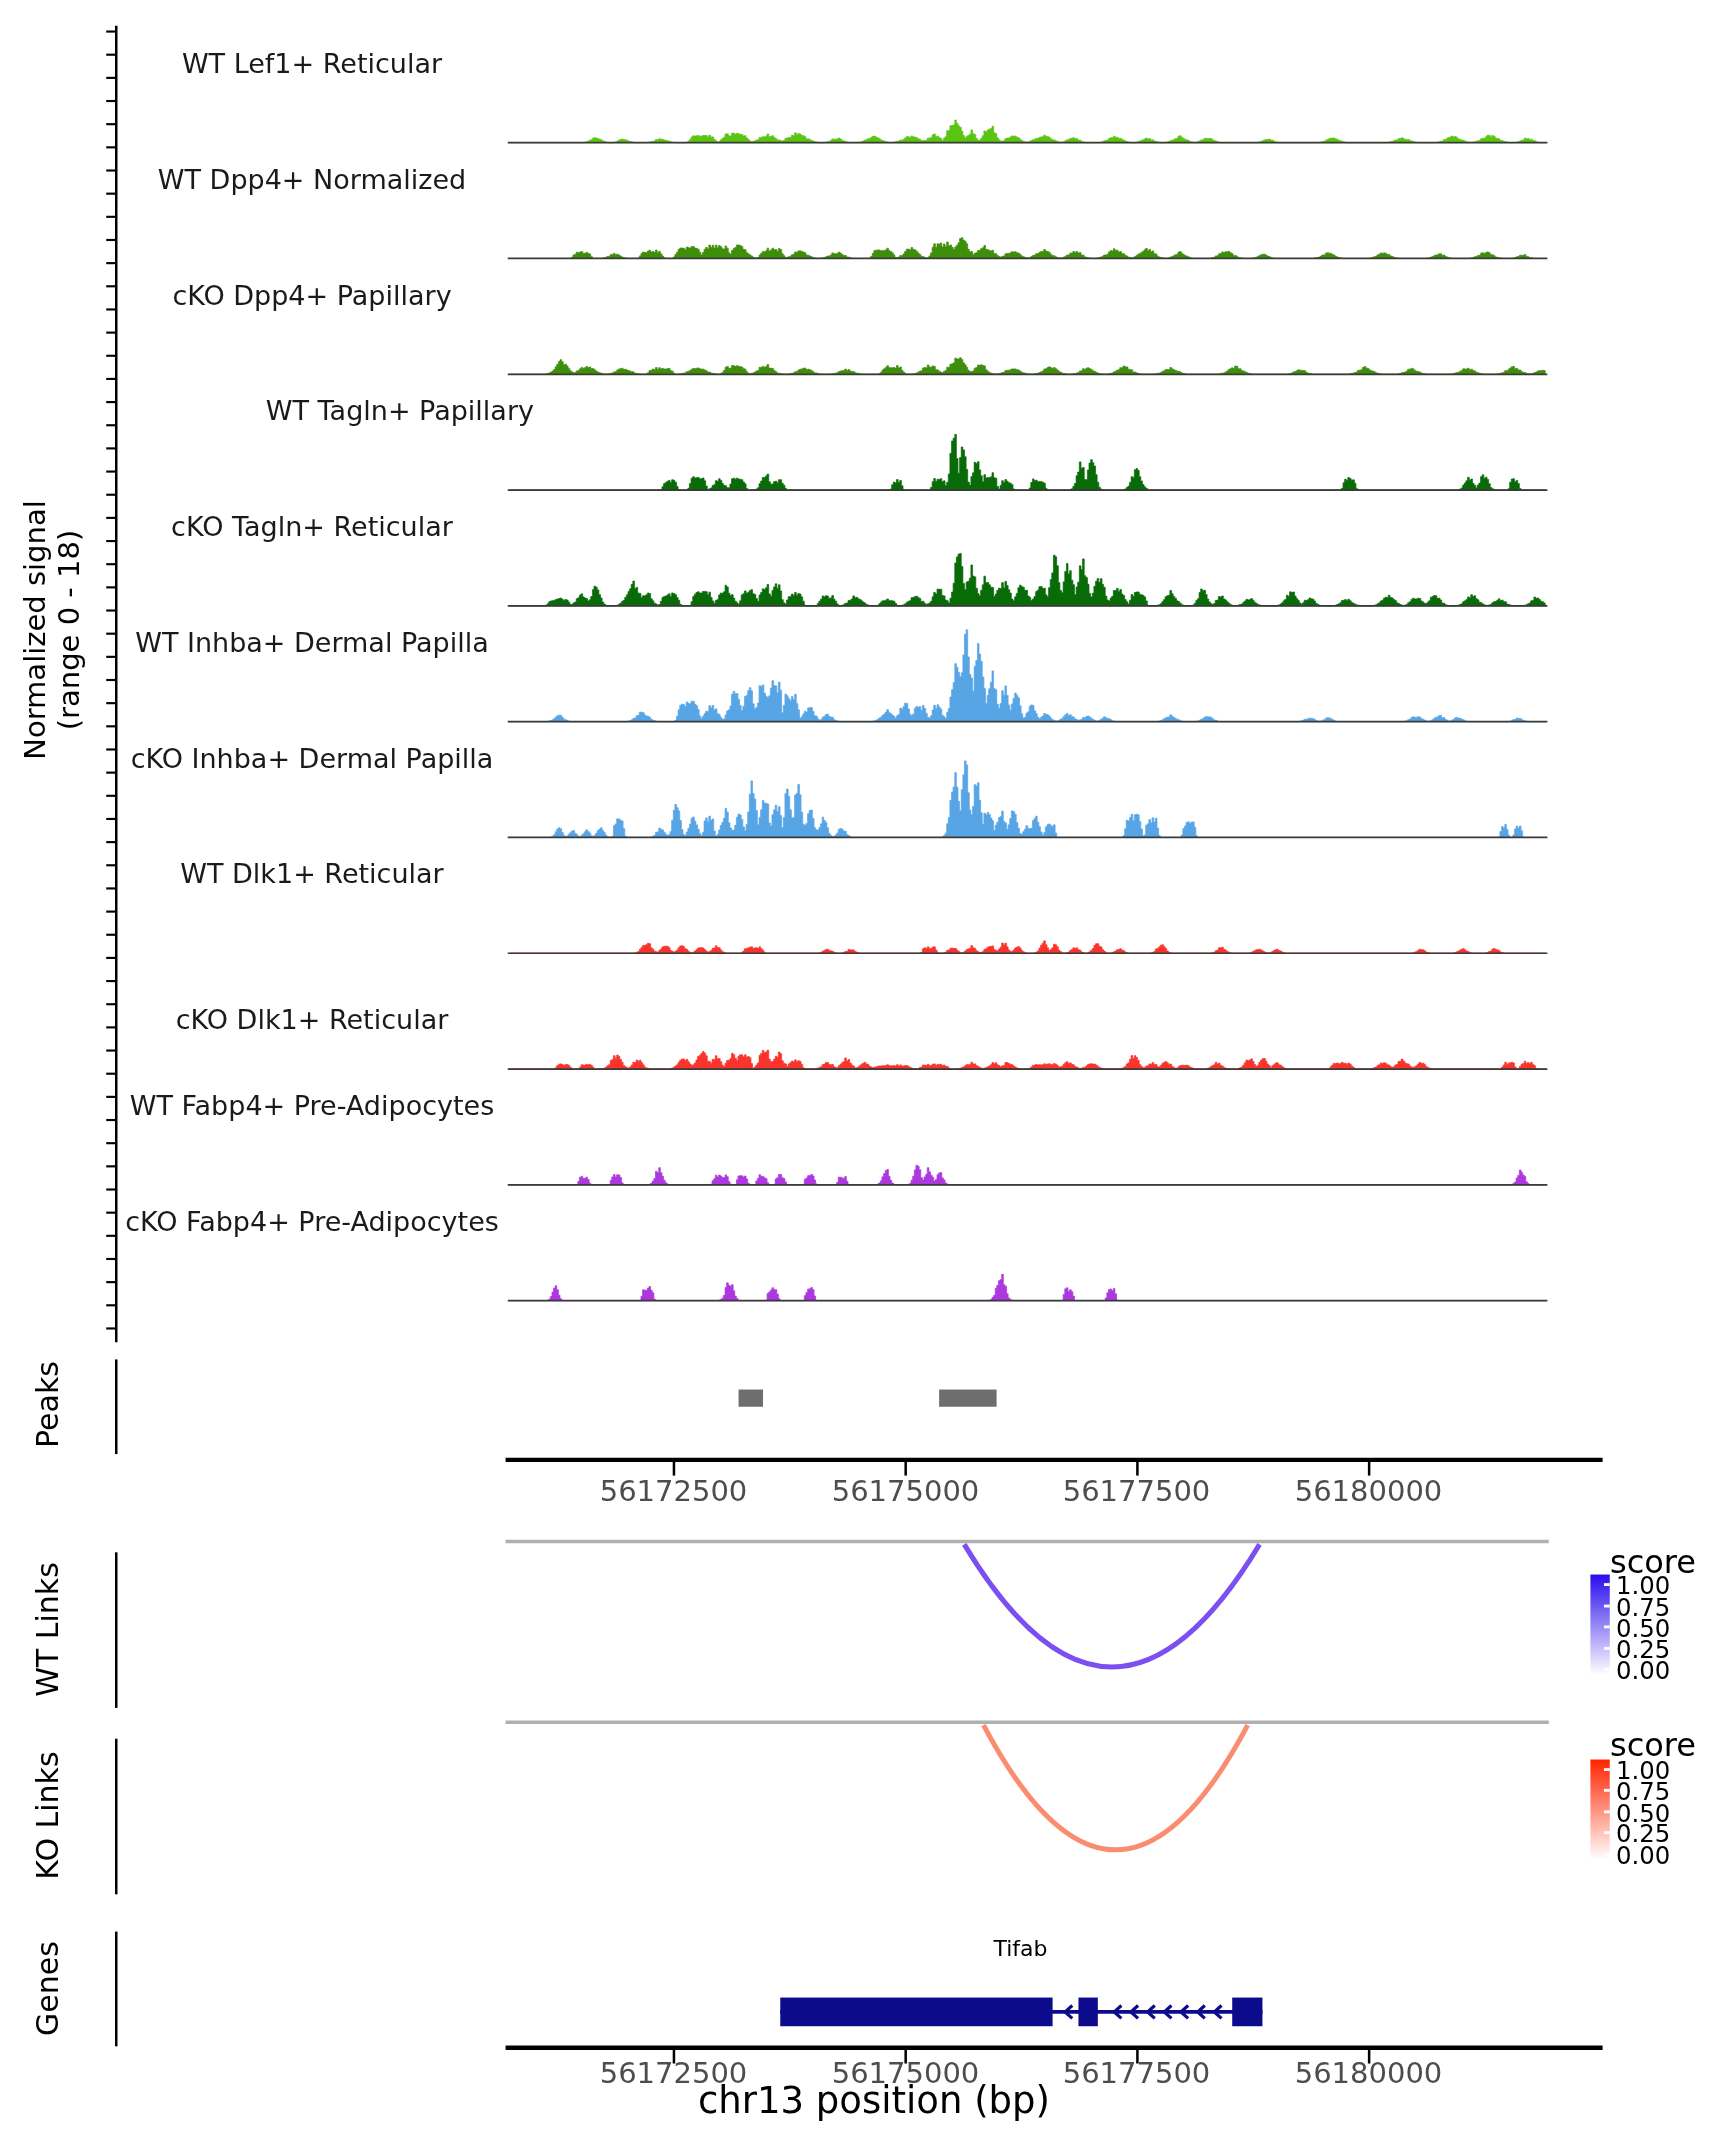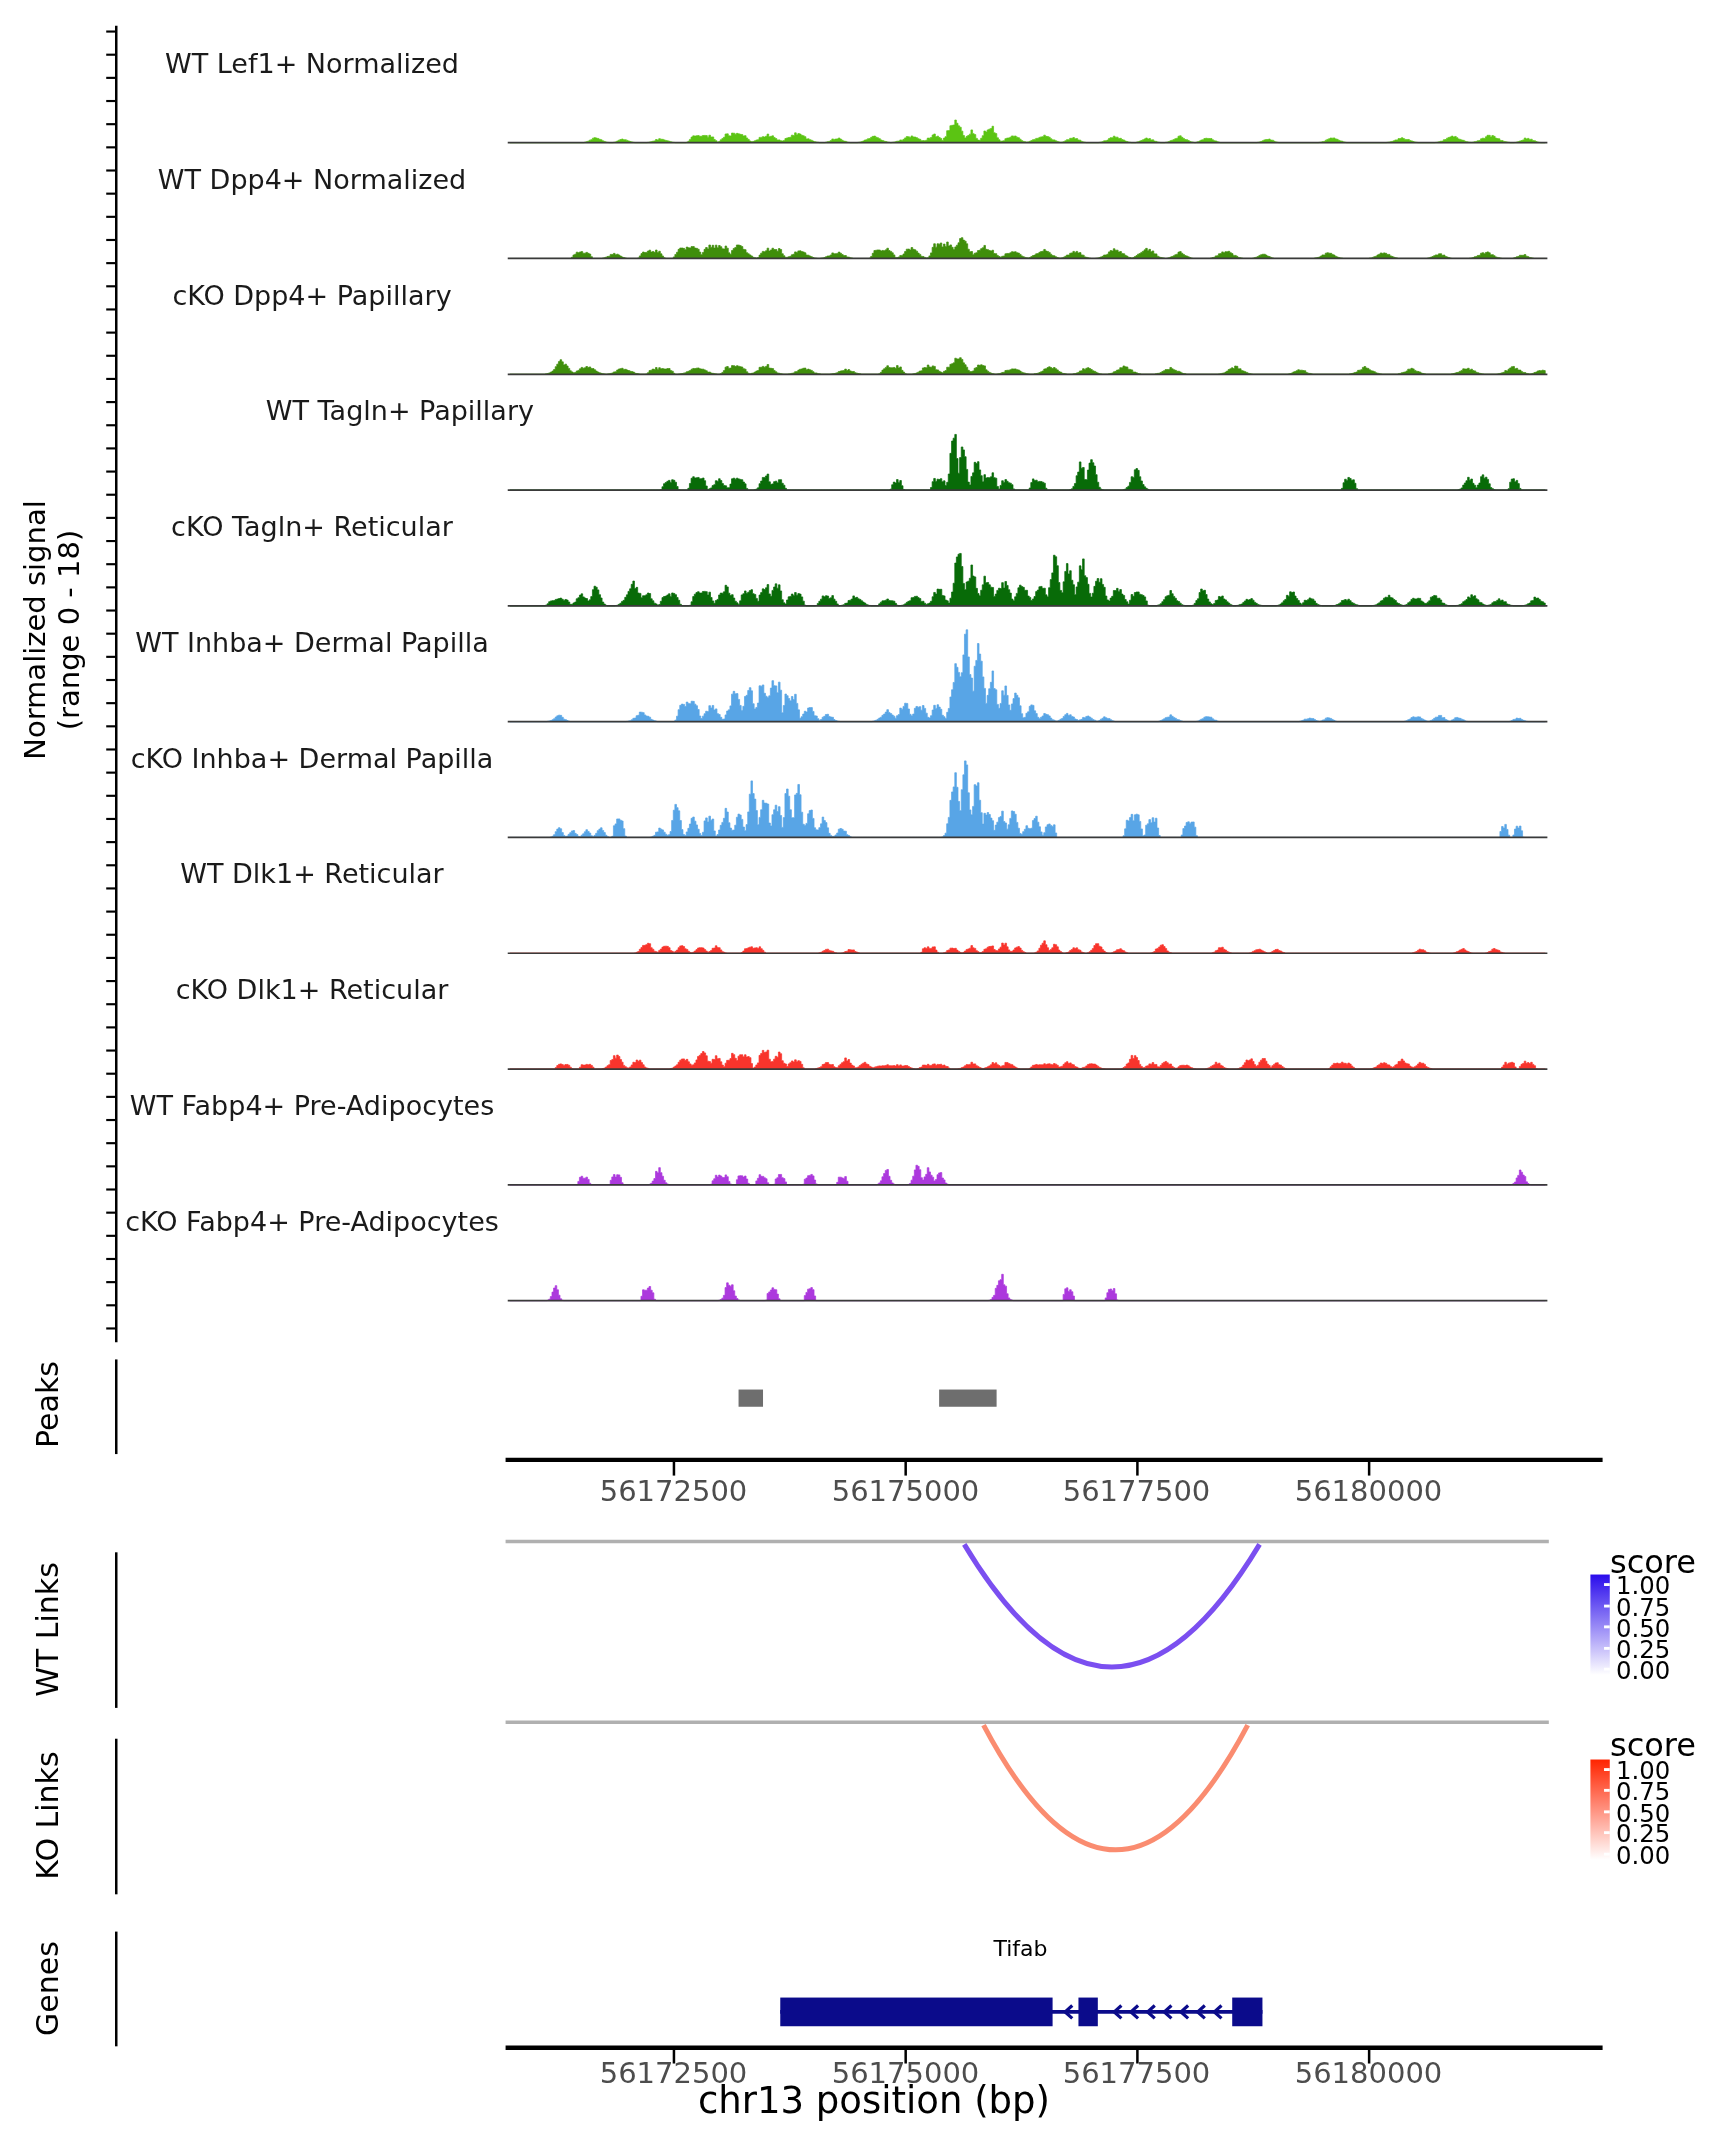--- a/index.html
+++ b/index.html
@@ -155,29 +155,29 @@
     <line x1="1263.003581020591" y1="2859" x2="1263.003581020591" y2="2878" stroke="#000" stroke-width="3.5"></line>
     <line x1="1586.1906893464638" y1="2859" x2="1586.1906893464638" y2="2878" stroke="#000" stroke-width="3.5"></line>
     <line x1="1909.3777976723366" y1="2859" x2="1909.3777976723366" y2="2878" stroke="#000" stroke-width="3.5"></line>
   </svg>
 
 <div class="abs rot ytitle">
   <div>Normalized signal</div>
   <div>(range 0 - 18)</div>
 </div>
 
-<div class="abs track-label" style="top: 48px;">WT Lef1+ Normalized</div>
+<div class="abs track-label" style="top: 48px;">WT Lef1+ Reticular</div>
 <div class="abs track-label" style="top: 164px;">WT Dpp4+ Normalized</div>
 <div class="abs track-label" style="top: 280px;">cKO Dpp4+ Papillary</div>
 <div class="abs track-label" style="top: 395px; text-align: right;">WT Tagln+ Papillary</div>
 <div class="abs track-label" style="top: 511px;">cKO Tagln+ Reticular</div>
 <div class="abs track-label" style="top: 627px;">WT Inhba+ Dermal Papilla</div>
 <div class="abs track-label" style="top: 743px;">cKO Inhba+ Dermal Papilla</div>
 <div class="abs track-label" style="top: 858px;">WT Dlk1+ Reticular</div>
-<div class="abs track-label" style="top: 974px;">cKO Dlk1+ Reticular</div>
+<div class="abs track-label" style="top: 1004px;">cKO Dlk1+ Reticular</div>
 <div class="abs track-label" style="top: 1090px;">WT Fabp4+ Pre-Adipocytes</div>
 <div class="abs track-label" style="top: 1206px; text-align: center;">cKO Fabp4+ Pre-Adipocytes</div>
 
 <div class="abs rot sect" style="left:-96px;top:1387px;">Peaks</div>
 <div class="abs rot sect" style="left:-96px;top:1612px;">WT Links</div>
 <div class="abs rot sect" style="left:-96px;top:1798px;">KO Links</div>
 <div class="abs rot sect" style="left:-96px;top:1971px;">Genes</div>
 
 <div class="abs xtick" style="top: 1474px; left: 559px;">56172500</div>
 <div class="abs xtick" style="top: 1474px; left: 791px;">56175000</div>

